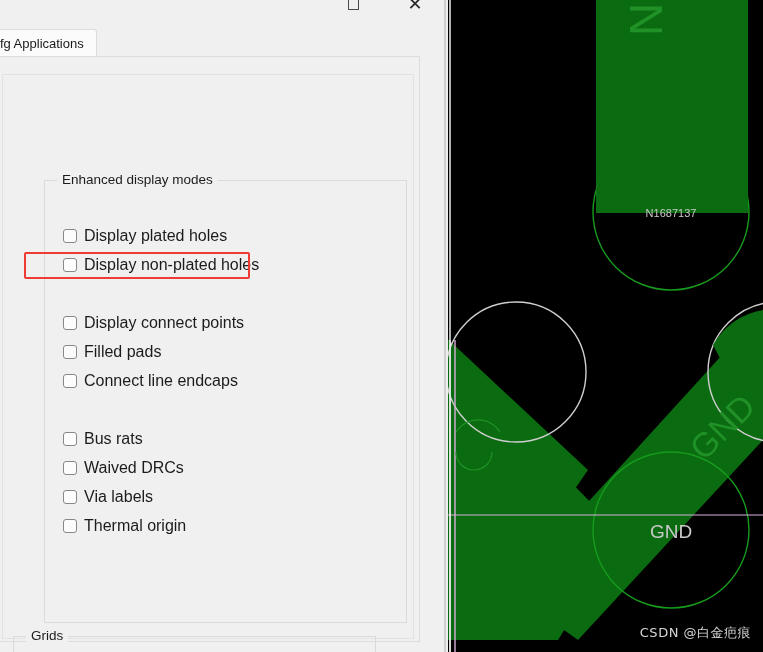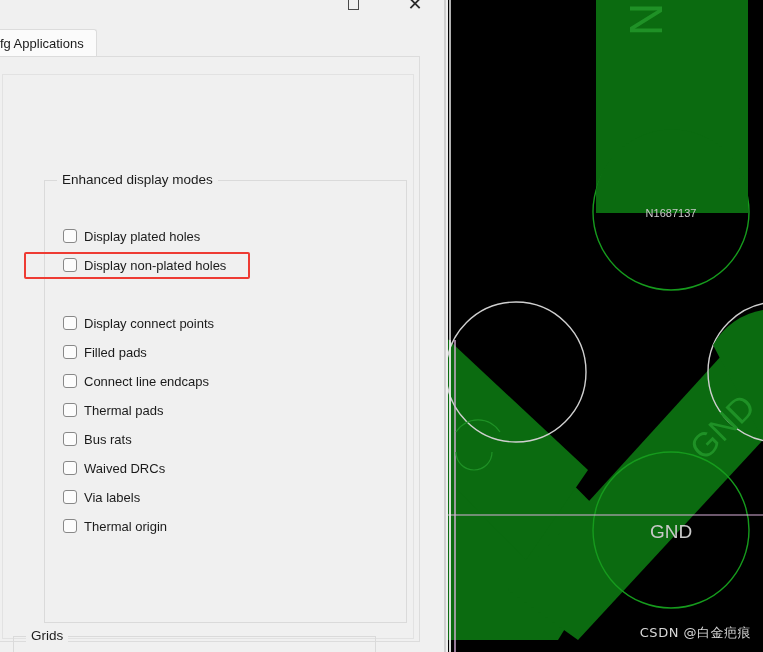--- a/index.html
+++ b/index.html
@@ -120,21 +120,21 @@
   }
   .cbox {
     width: 14px; height: 14px;
     min-width: 14px;
     border: 1px solid #888888;
     border-radius: 3px;
     background: #fcfcfc;
     display: inline-block;
   }
   .cblabel {
-    font-size: 13px;
+    font-size: 16px;
     color: #1b1b1b;
     line-height: 1;
   }
 
   
   #highlight-box {
     position: absolute;
     left: 21px; top: 177px;
     width: 226px; height: 27px;
     border: 2px solid #ee3b33;
@@ -220,24 +220,20 @@
             <span class="cblabel">Display connect points</span>
           </div>
           <div class="cbrow" style="top:160px">
             <span class="cbox"></span>
             <span class="cblabel">Filled pads</span>
           </div>
           <div class="cbrow" style="top:189px">
             <span class="cbox"></span>
             <span class="cblabel">Connect line endcaps</span>
           </div>
-          <div class="cbrow" style="top:218px">
-            <span class="cbox"></span>
-            <span class="cblabel">Thermal pads</span>
-          </div>
           <div class="cbrow" style="top:247px">
             <span class="cbox"></span>
             <span class="cblabel">Bus rats</span>
           </div>
           <div class="cbrow" style="top:276px">
             <span class="cbox"></span>
             <span class="cblabel">Waived DRCs</span>
           </div>
           <div class="cbrow" style="top:305px">
             <span class="cbox"></span>

